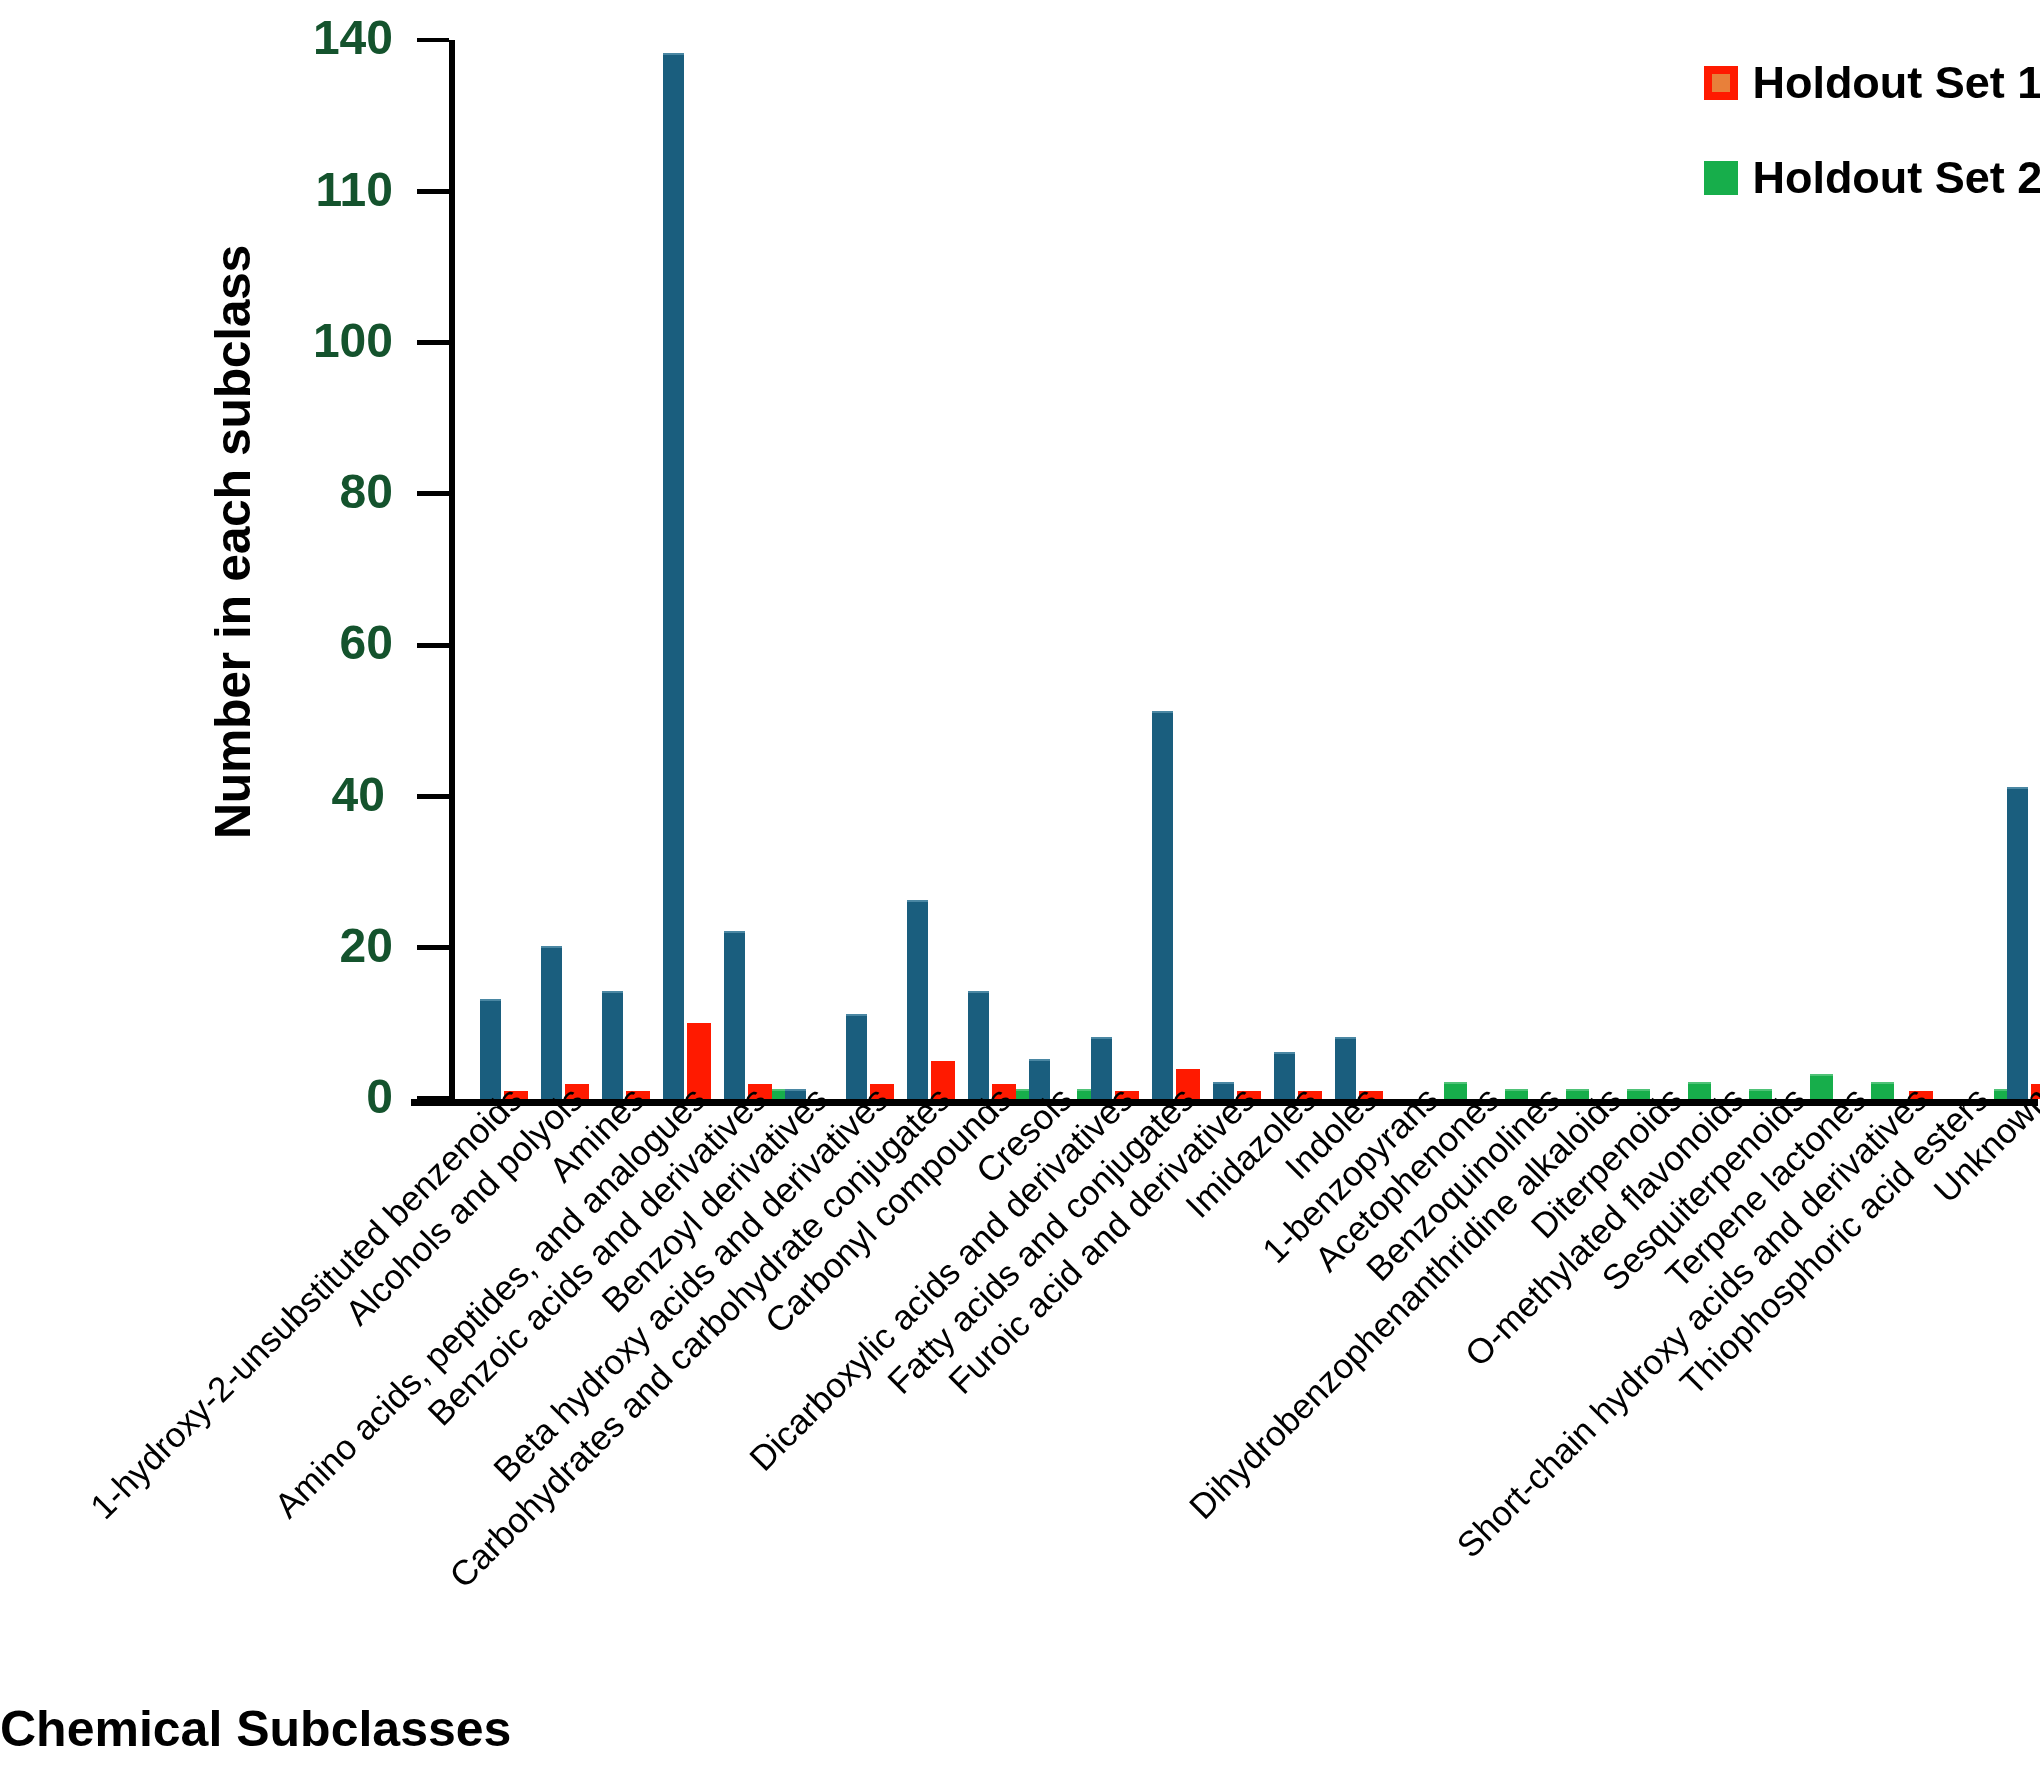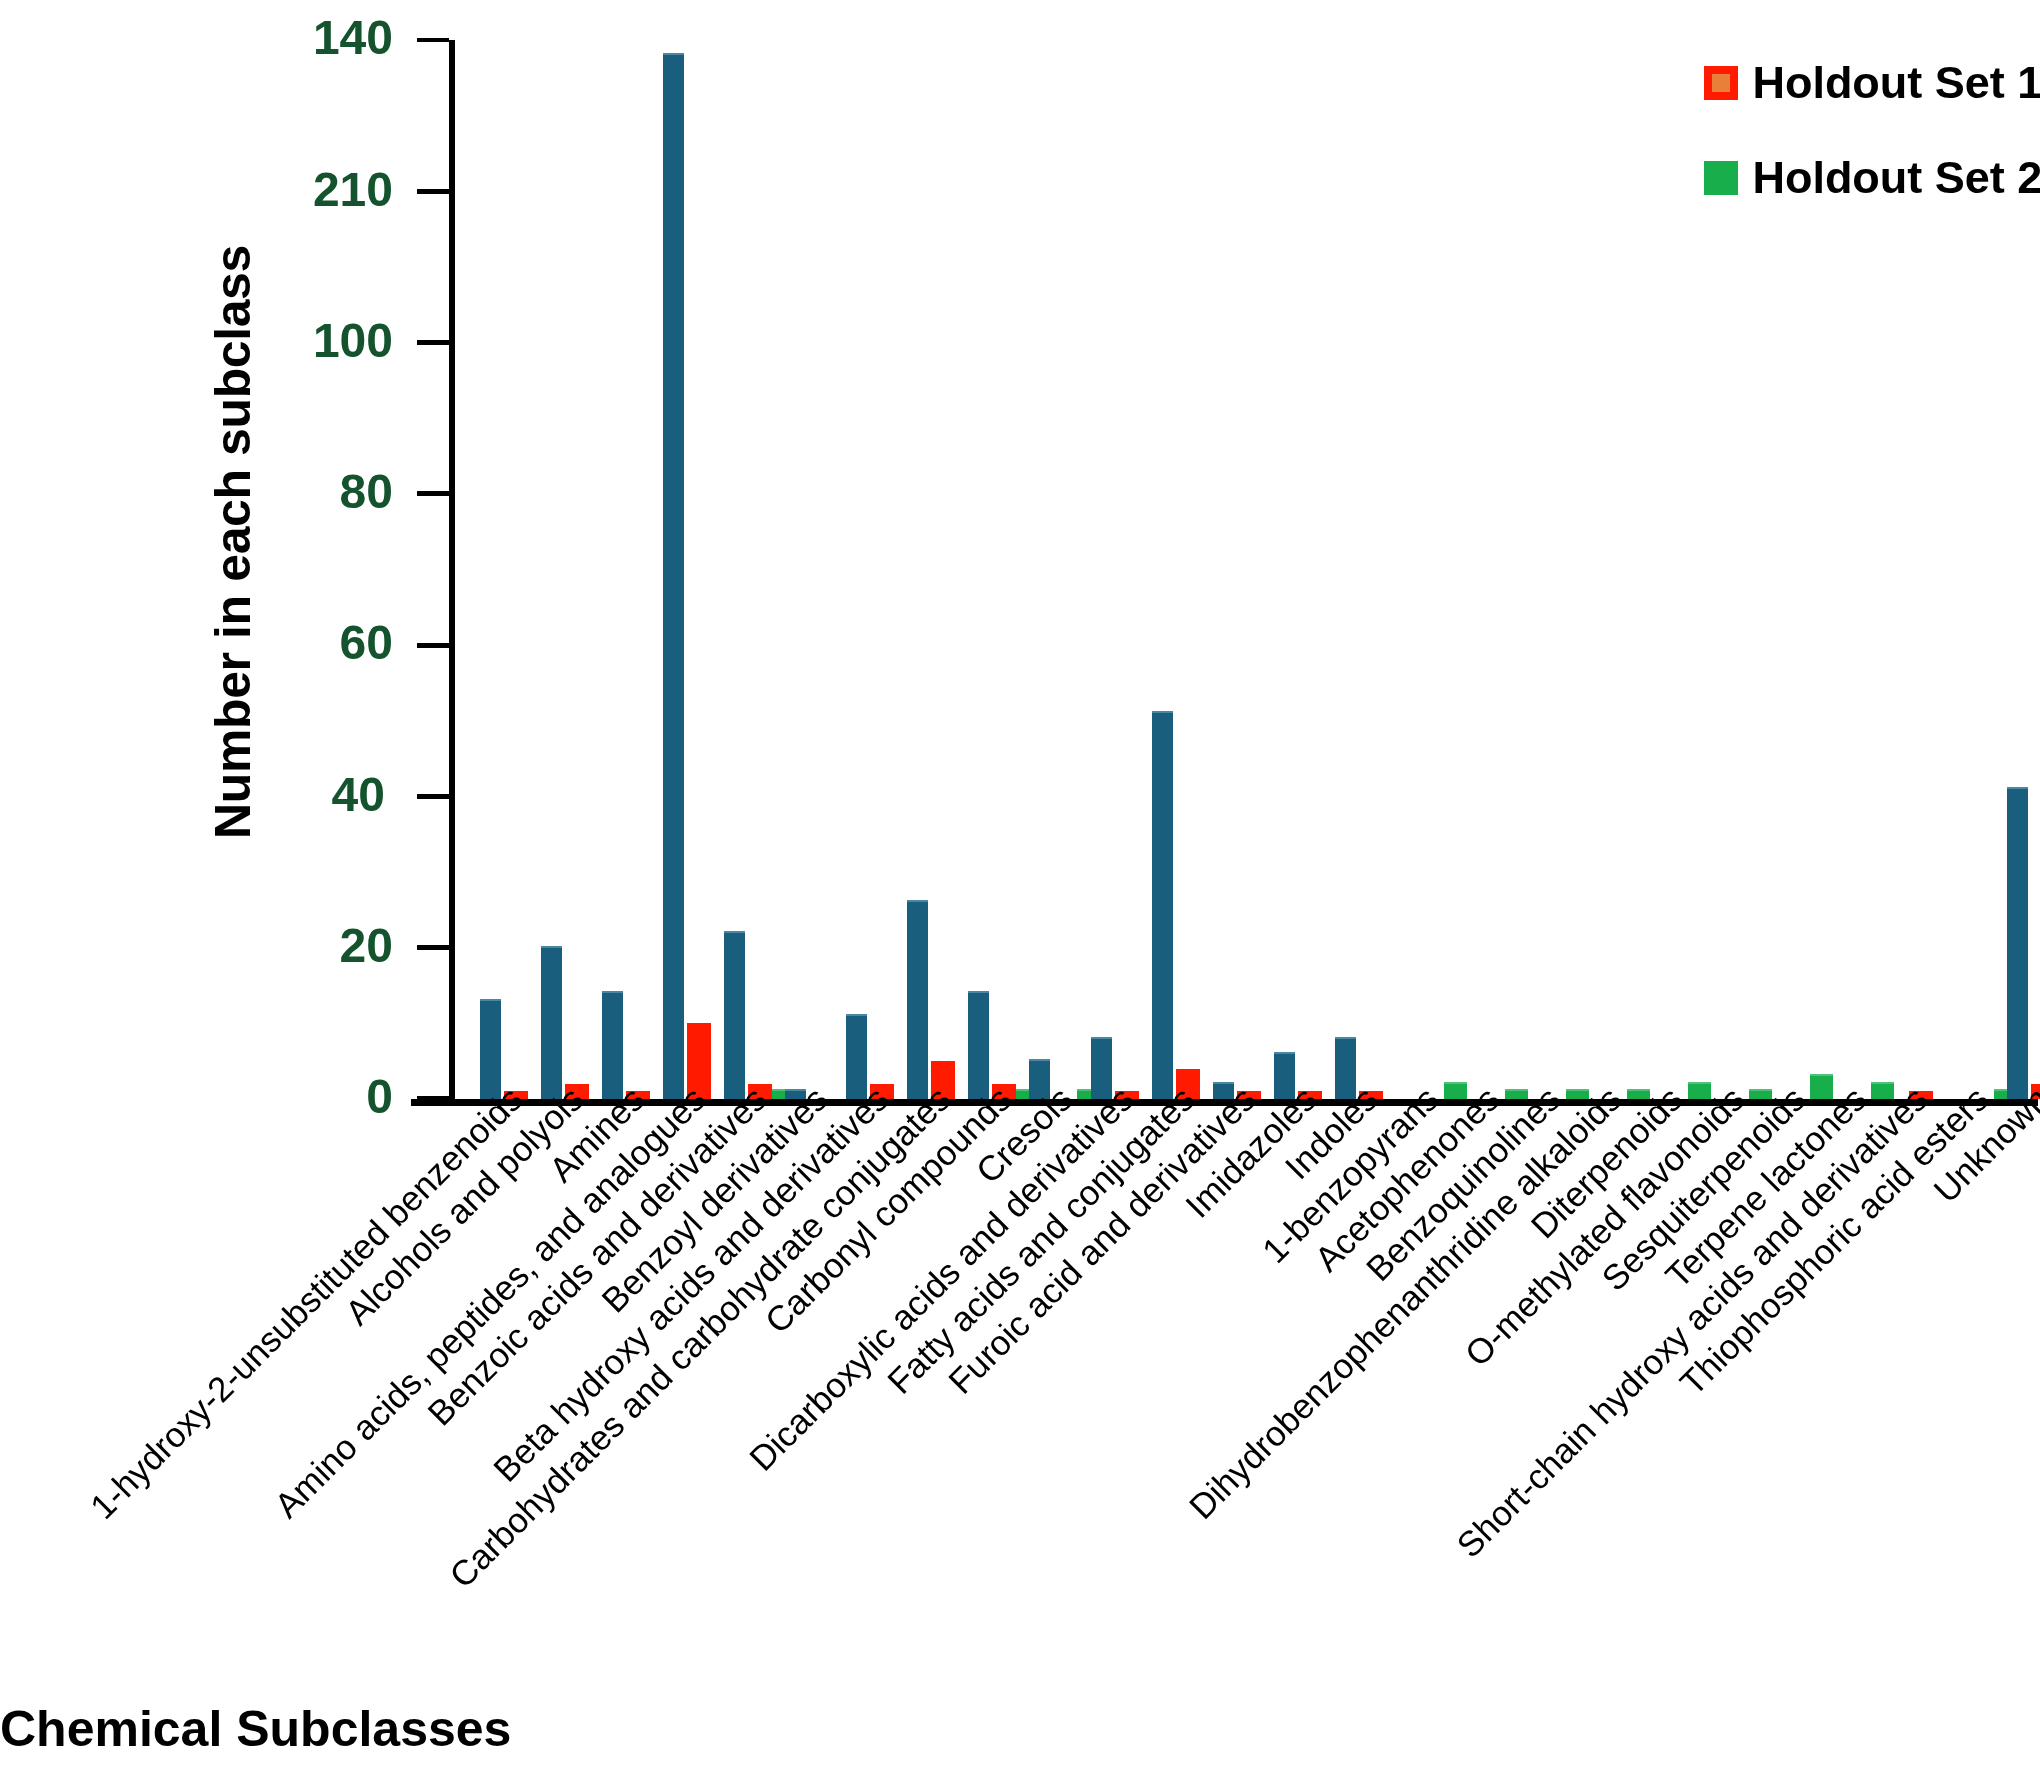--- a/index.html
+++ b/index.html
@@ -296,21 +296,21 @@
       </div>
   </div>
 
   <div id="ylabels">
       <div class="ylab" style="left: 184px; top: 1073px;">0</div>
       <div class="ylab" style="left: 184px; top: 922px;">20</div>
       <div class="ylab" style="left: 176px; top: 771px;">40</div>
       <div class="ylab" style="left: 184px; top: 619px;">60</div>
       <div class="ylab" style="left: 184px; top: 468px;">80</div>
       <div class="ylab" style="left: 184px; top: 317px;">100</div>
-      <div class="ylab" style="left: 184px; top: 166px;">210</div>
+      <div class="ylab" style="left: 184px; top: 166px;">110</div>
       <div class="ylab" style="left: 184px; top: 14.4px;">140</div>
     </div>
   <div id="xlabels">
       <div class="xlab" style="left: -1102px; width: 1604px;">1-hydroxy-2-unsubstituted benzenoids</div>
       <div class="xlab" style="left: -1041px; width: 1604px;">Alcohols and polyols</div>
       <div class="xlab" style="left: -980px; width: 1604px;">Amines</div>
       <div class="xlab" style="left: -919px; width: 1604px;">Amino acids, peptides, and analogues</div>
       <div class="xlab" style="left: -858px; width: 1604px;">Benzoic acids and derivatives</div>
       <div class="xlab" style="left: -797px; width: 1604px;">Benzoyl derivatives</div>
       <div class="xlab" style="left: -736px; width: 1604px;">Beta hydroxy acids and derivatives</div>

